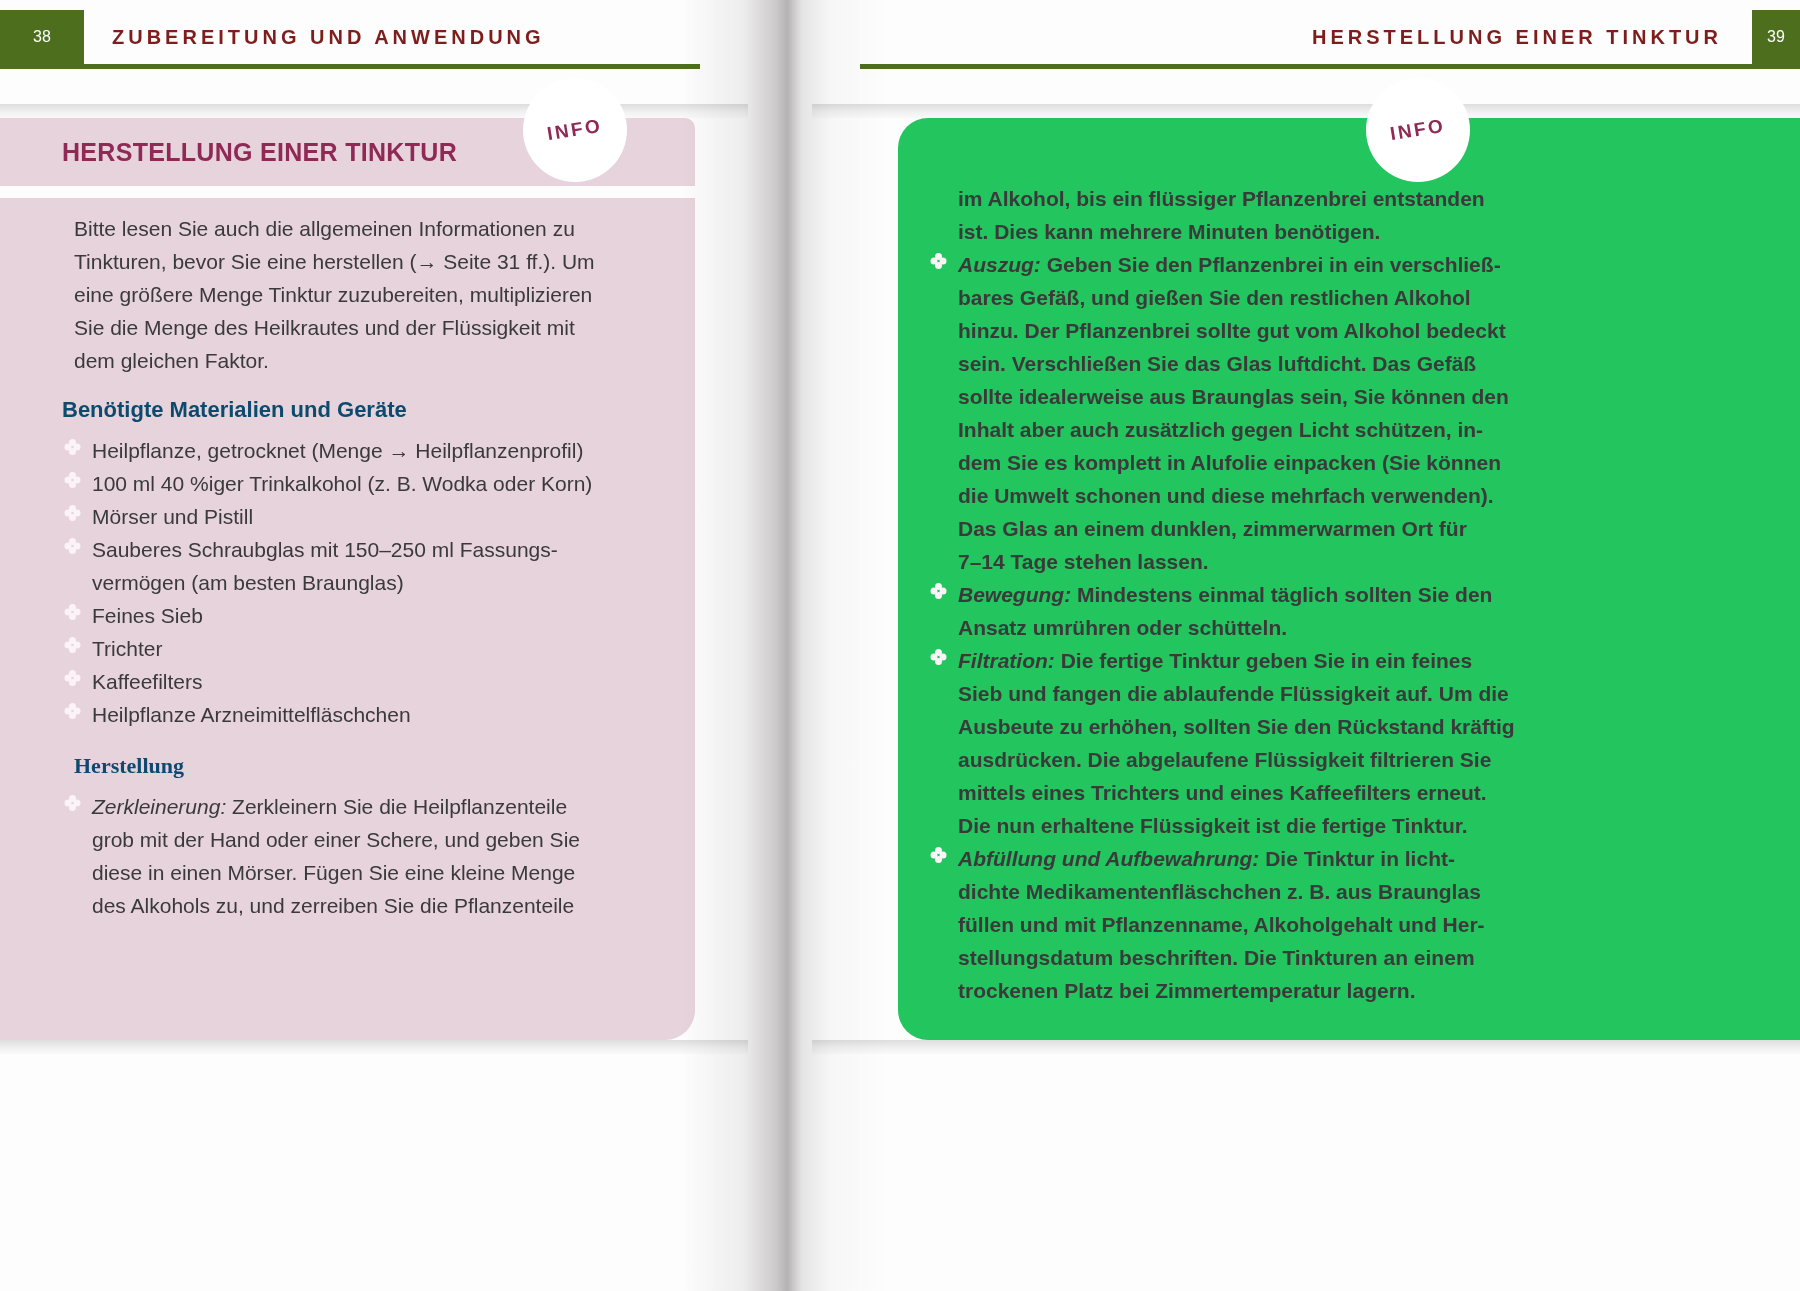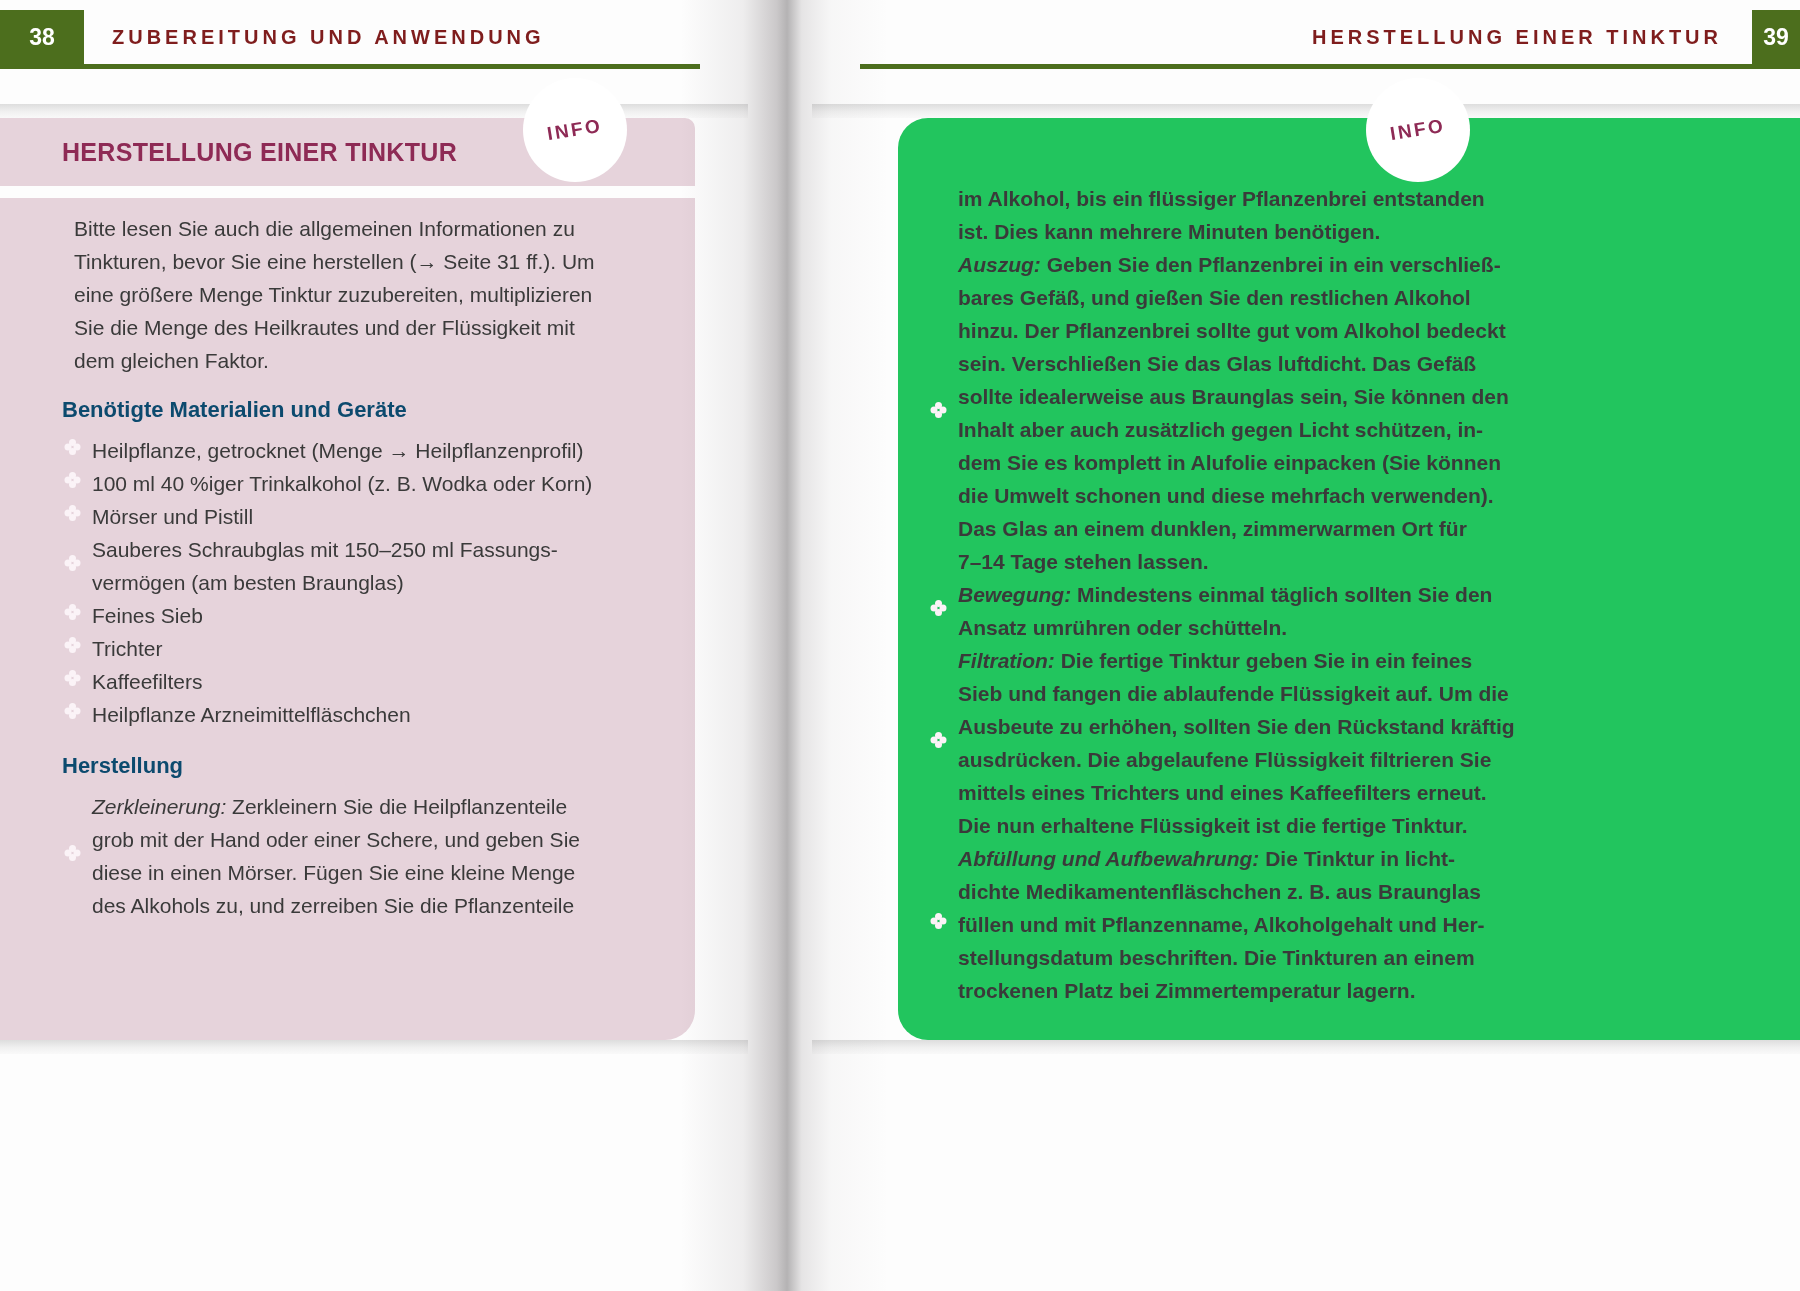--- a/index.html
+++ b/index.html
@@ -5,21 +5,21 @@
   html,body { margin:0; padding:0; background:#ffffff; }
   .spread {
     position:relative; width:1800px; height:1291px; overflow:hidden;
     background:#fdfdfd; font-family:"Liberation Sans", "DejaVu Sans", sans-serif;
     color:#3a3a3a;
   }
 
   
   .pagenum {
     position:absolute; top:10px; height:54px; background:#4c6e1d; color:#ffffff;
-    font-weight:bold; font-size:23px; display:flex; align-items:center; justify-content:center;
+    font-weight:normal; font-size:16px; display:flex; align-items:center; justify-content:center;
     z-index:2;
   }
   .pagenum-left  { left:0; width:84px; }
   .pagenum-right { left:1752px; width:48px; }
   .runhead {
     position:absolute; top:10px; height:54px; display:flex; align-items:center;
     color:#7f1d1d; font-weight:bold; font-size:20px; letter-spacing:4px; z-index:2;
   }
   .runhead-left  { left:112px; }
   .runhead-right { right:78px; }
@@ -66,23 +66,23 @@
     color:#8e2a55; font-weight:bold; font-size:19px; letter-spacing:2.5px;
     transform:rotate(-9deg); display:inline-block;
   }
 
   
   .box-left, .box-right { font-size:21px; line-height:33px; }
   .para { margin:0 0 16px 12px; white-space:pre-line; }
   .cont { margin:0 0 0 30px; white-space:pre-line; }
   h3 { font-size:22px; color:#0c4a6e; font-weight:bold; }
   .h-materials { margin:16px 0 8px 0; }
-  .h-steps     { margin:18px 0 8px 0; }
+  .h-steps     { margin:18px 0 8px 12px;font-family:Liberation Serif, serif; }
   ul.blist { list-style:none; margin:0; padding:0; }
-  ul.blist li { display:flex; align-items:center; }
+  ul.blist li { display:flex; align-items:flex-start; }
   .bullet { flex:0 0 30px; width:30px; }
   .flower { width:16px; height:16px; position:relative; margin-top:8px; margin-left:2px; }
   .flower::before {
     content:""; position:absolute; width:7px; height:7px; background:#fbf3f7;
     border-radius:50%; left:4.5px; top:0;
     box-shadow:0 9px 0 #fbf3f7, -4.5px 4.5px 0 #fbf3f7, 4.5px 4.5px 0 #fbf3f7;
   }
   .btext { flex:1; margin:0; white-space:pre-line; }
   .btext i { font-style:italic; }
 

